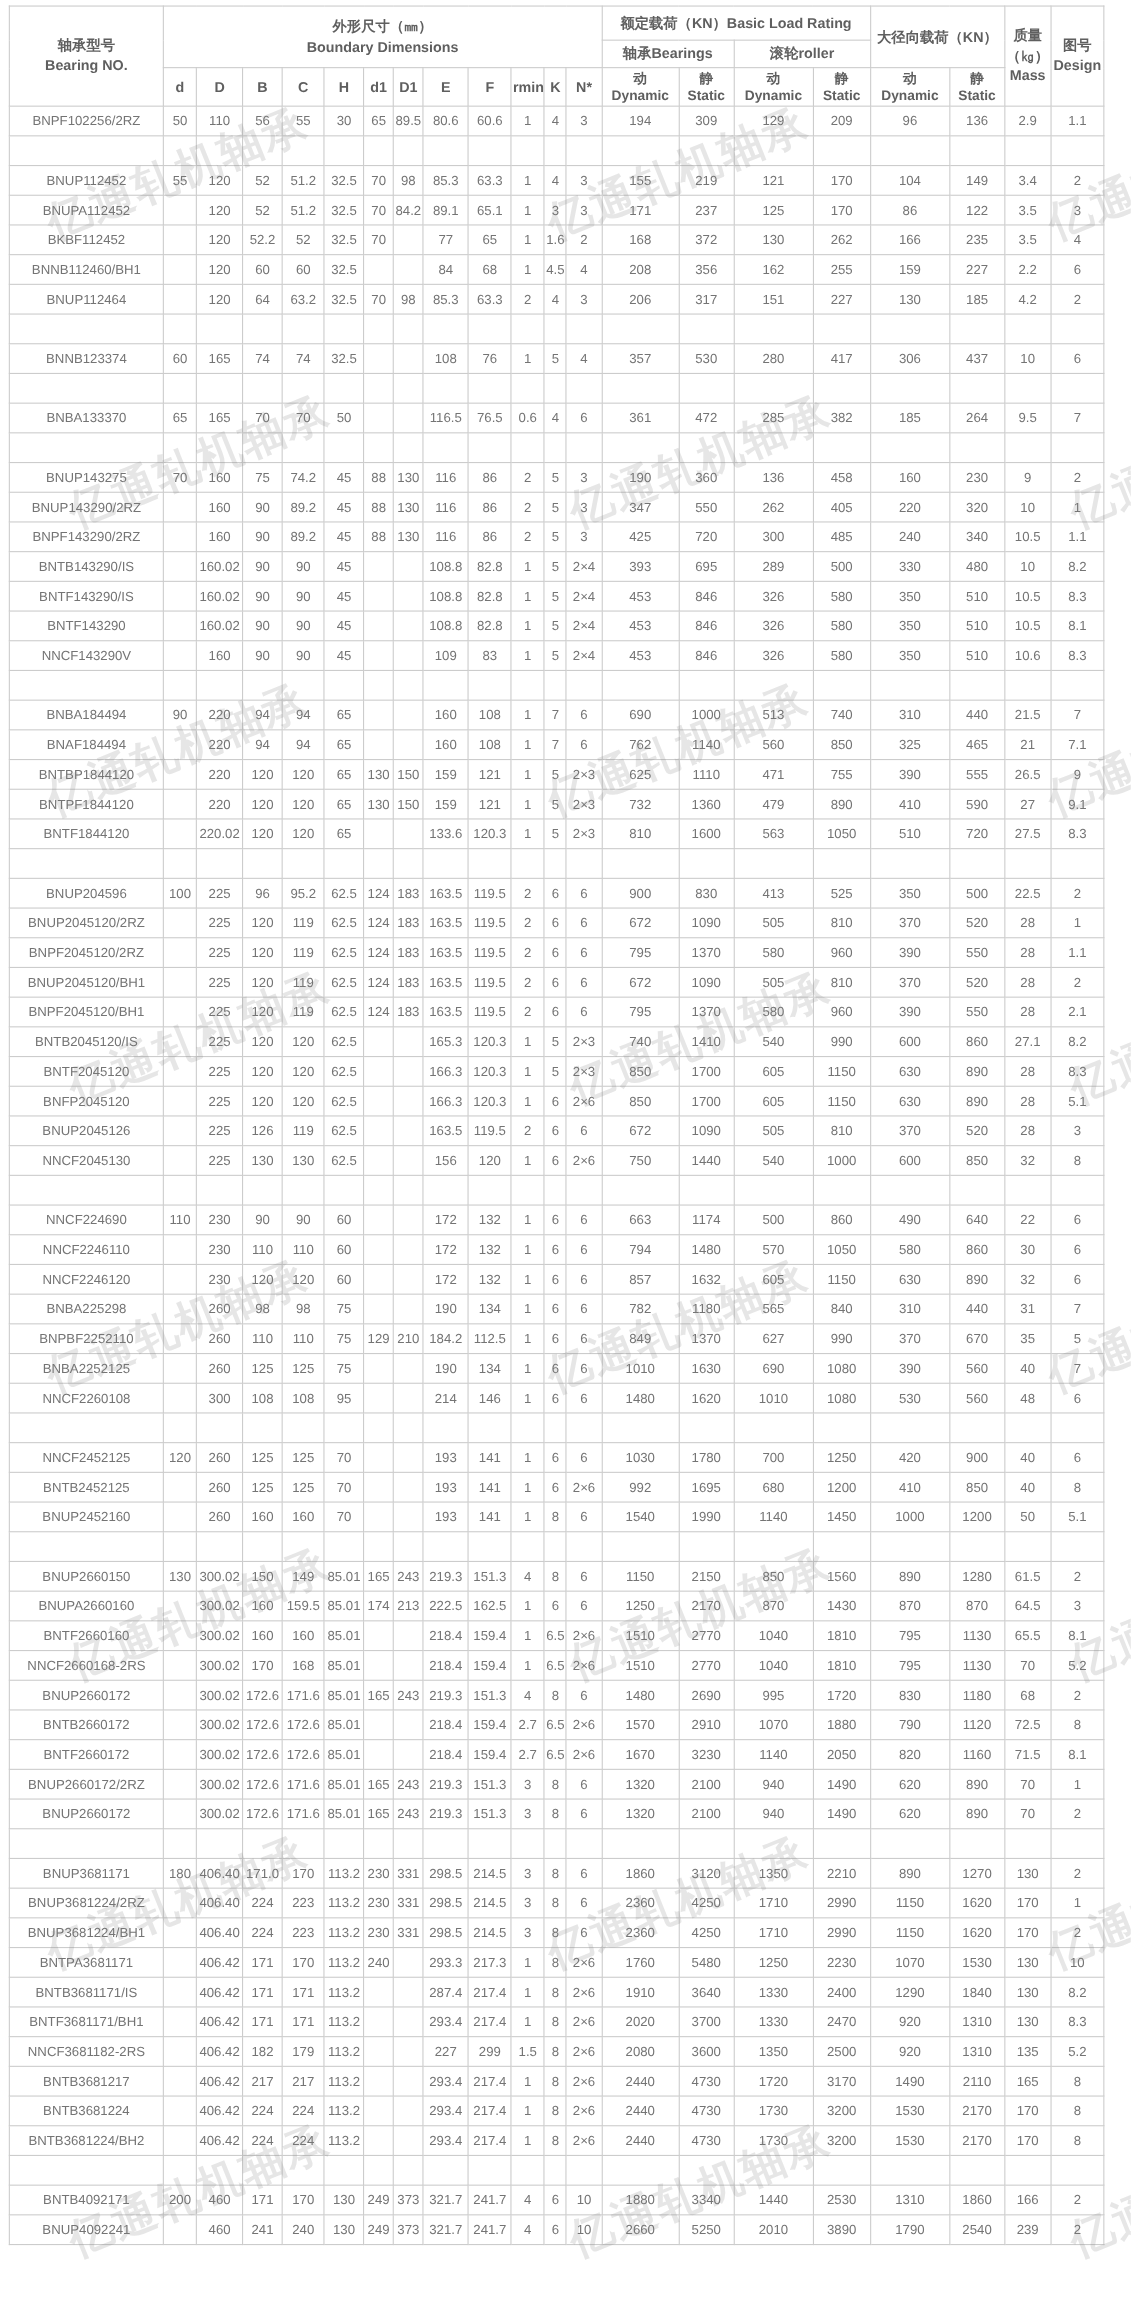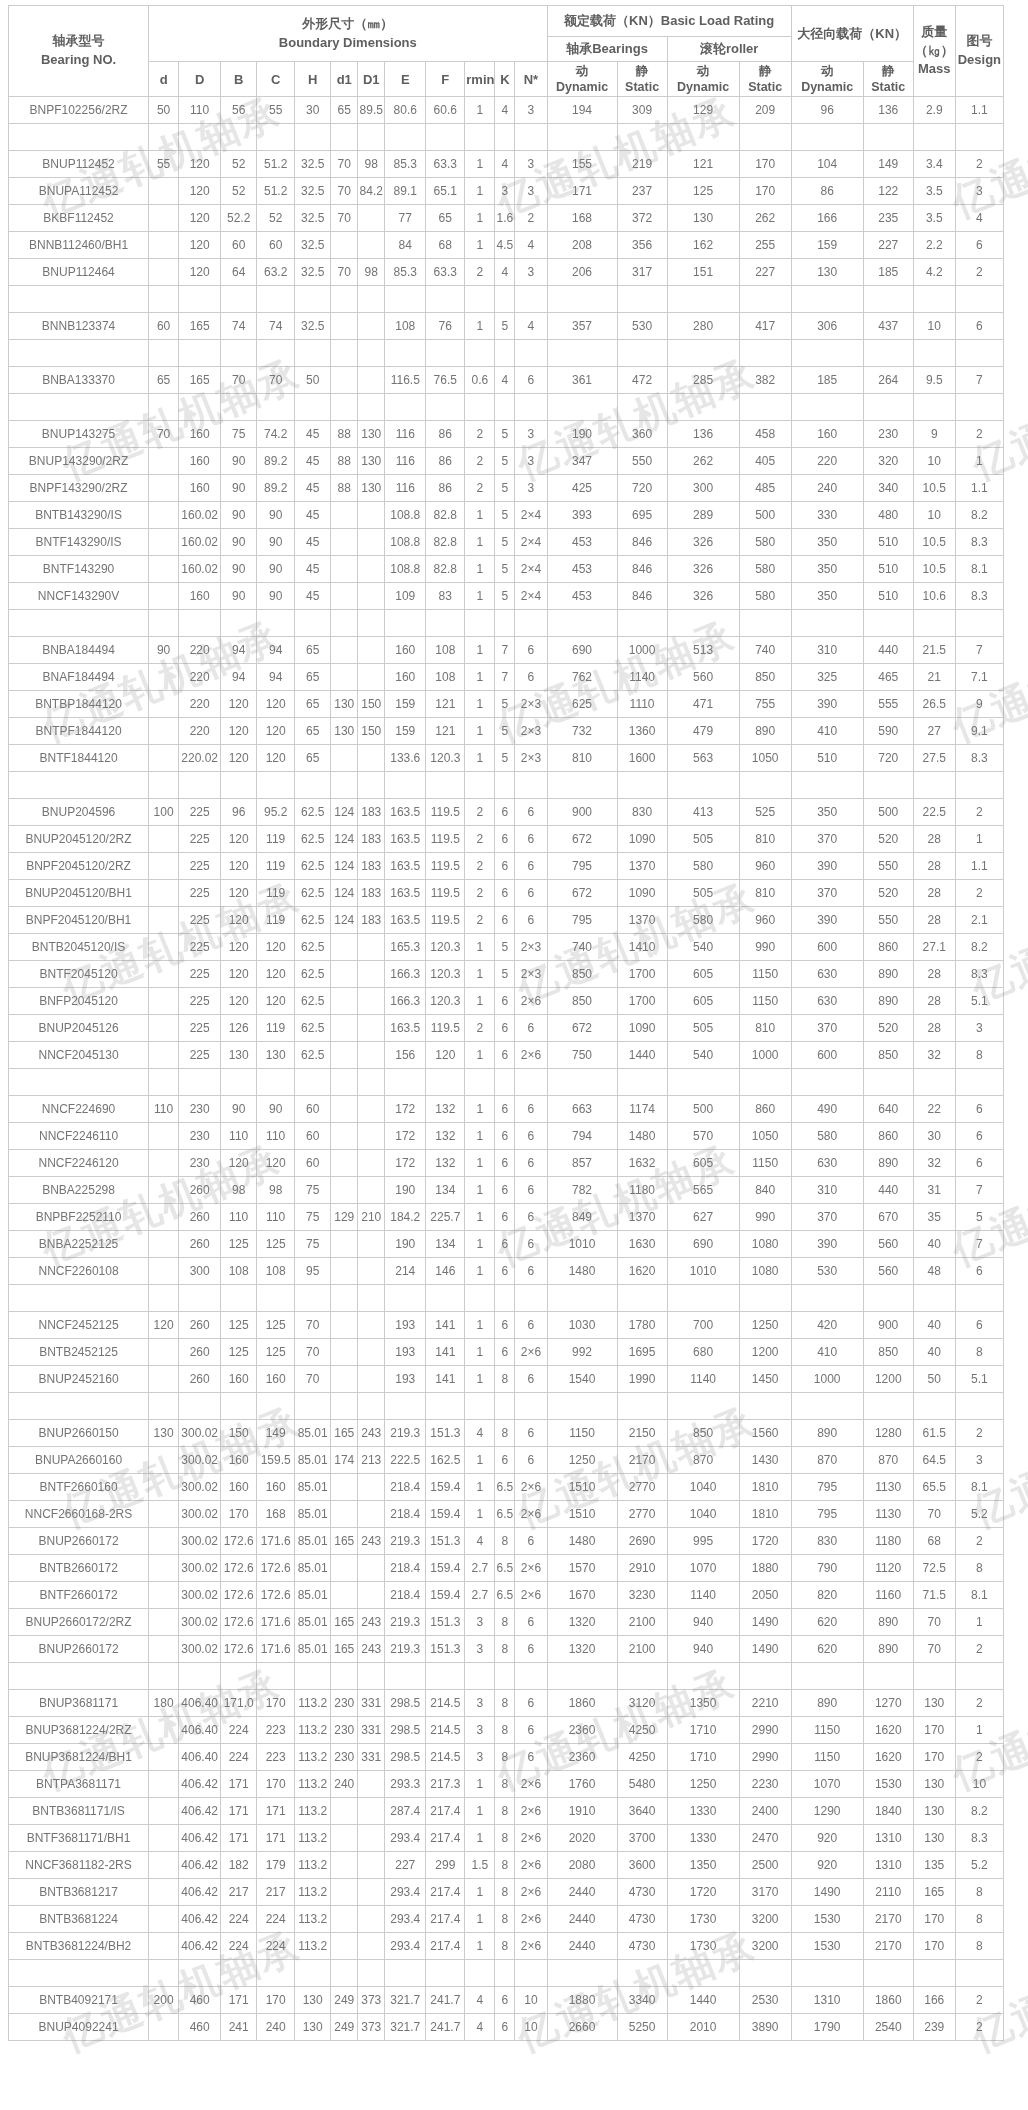--- a/index.html
+++ b/index.html
@@ -1081,21 +1081,21 @@
         <tr>
           <td class="name">BNPBF2252110</td>
           <td></td>
           <td>260</td>
           <td>110</td>
           <td>110</td>
           <td>75</td>
           <td>129</td>
           <td>210</td>
           <td>184.2</td>
-          <td>225.7</td>
+          <td>112.5</td>
           <td>1</td>
           <td>6</td>
           <td>6</td>
           <td>849</td>
           <td>1370</td>
           <td>627</td>
           <td>990</td>
           <td>370</td>
           <td>670</td>
           <td>35</td>

